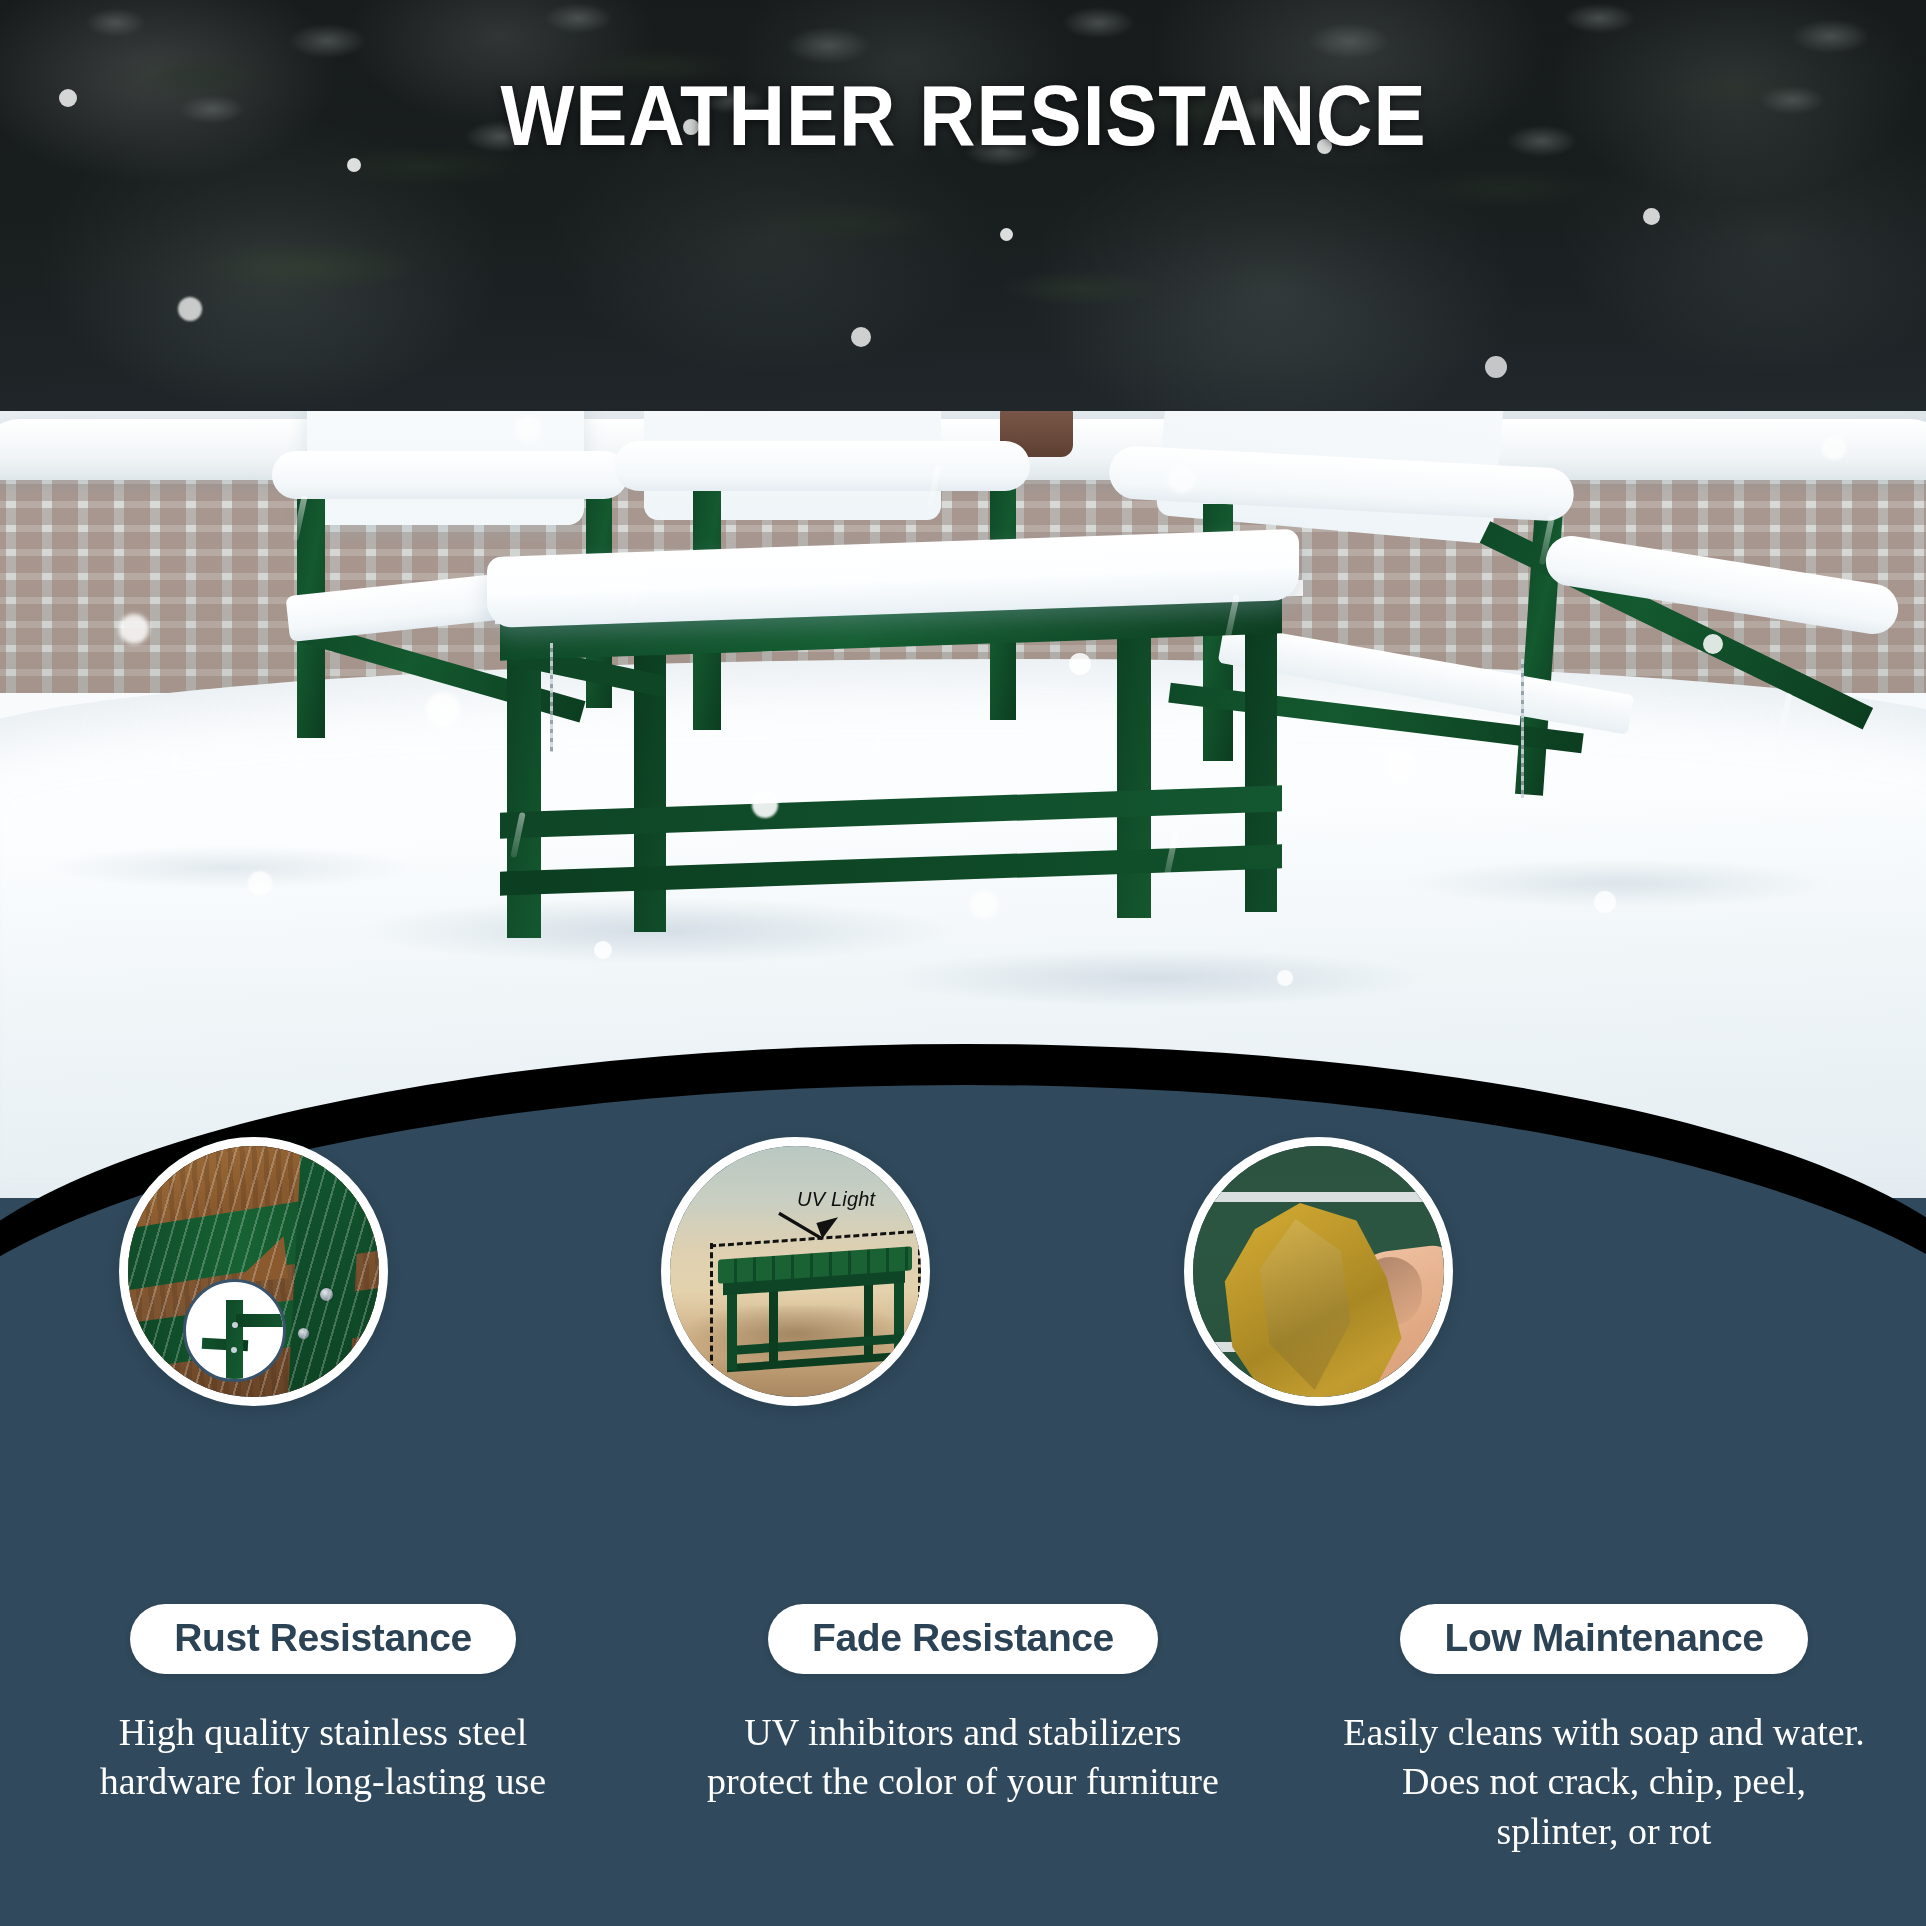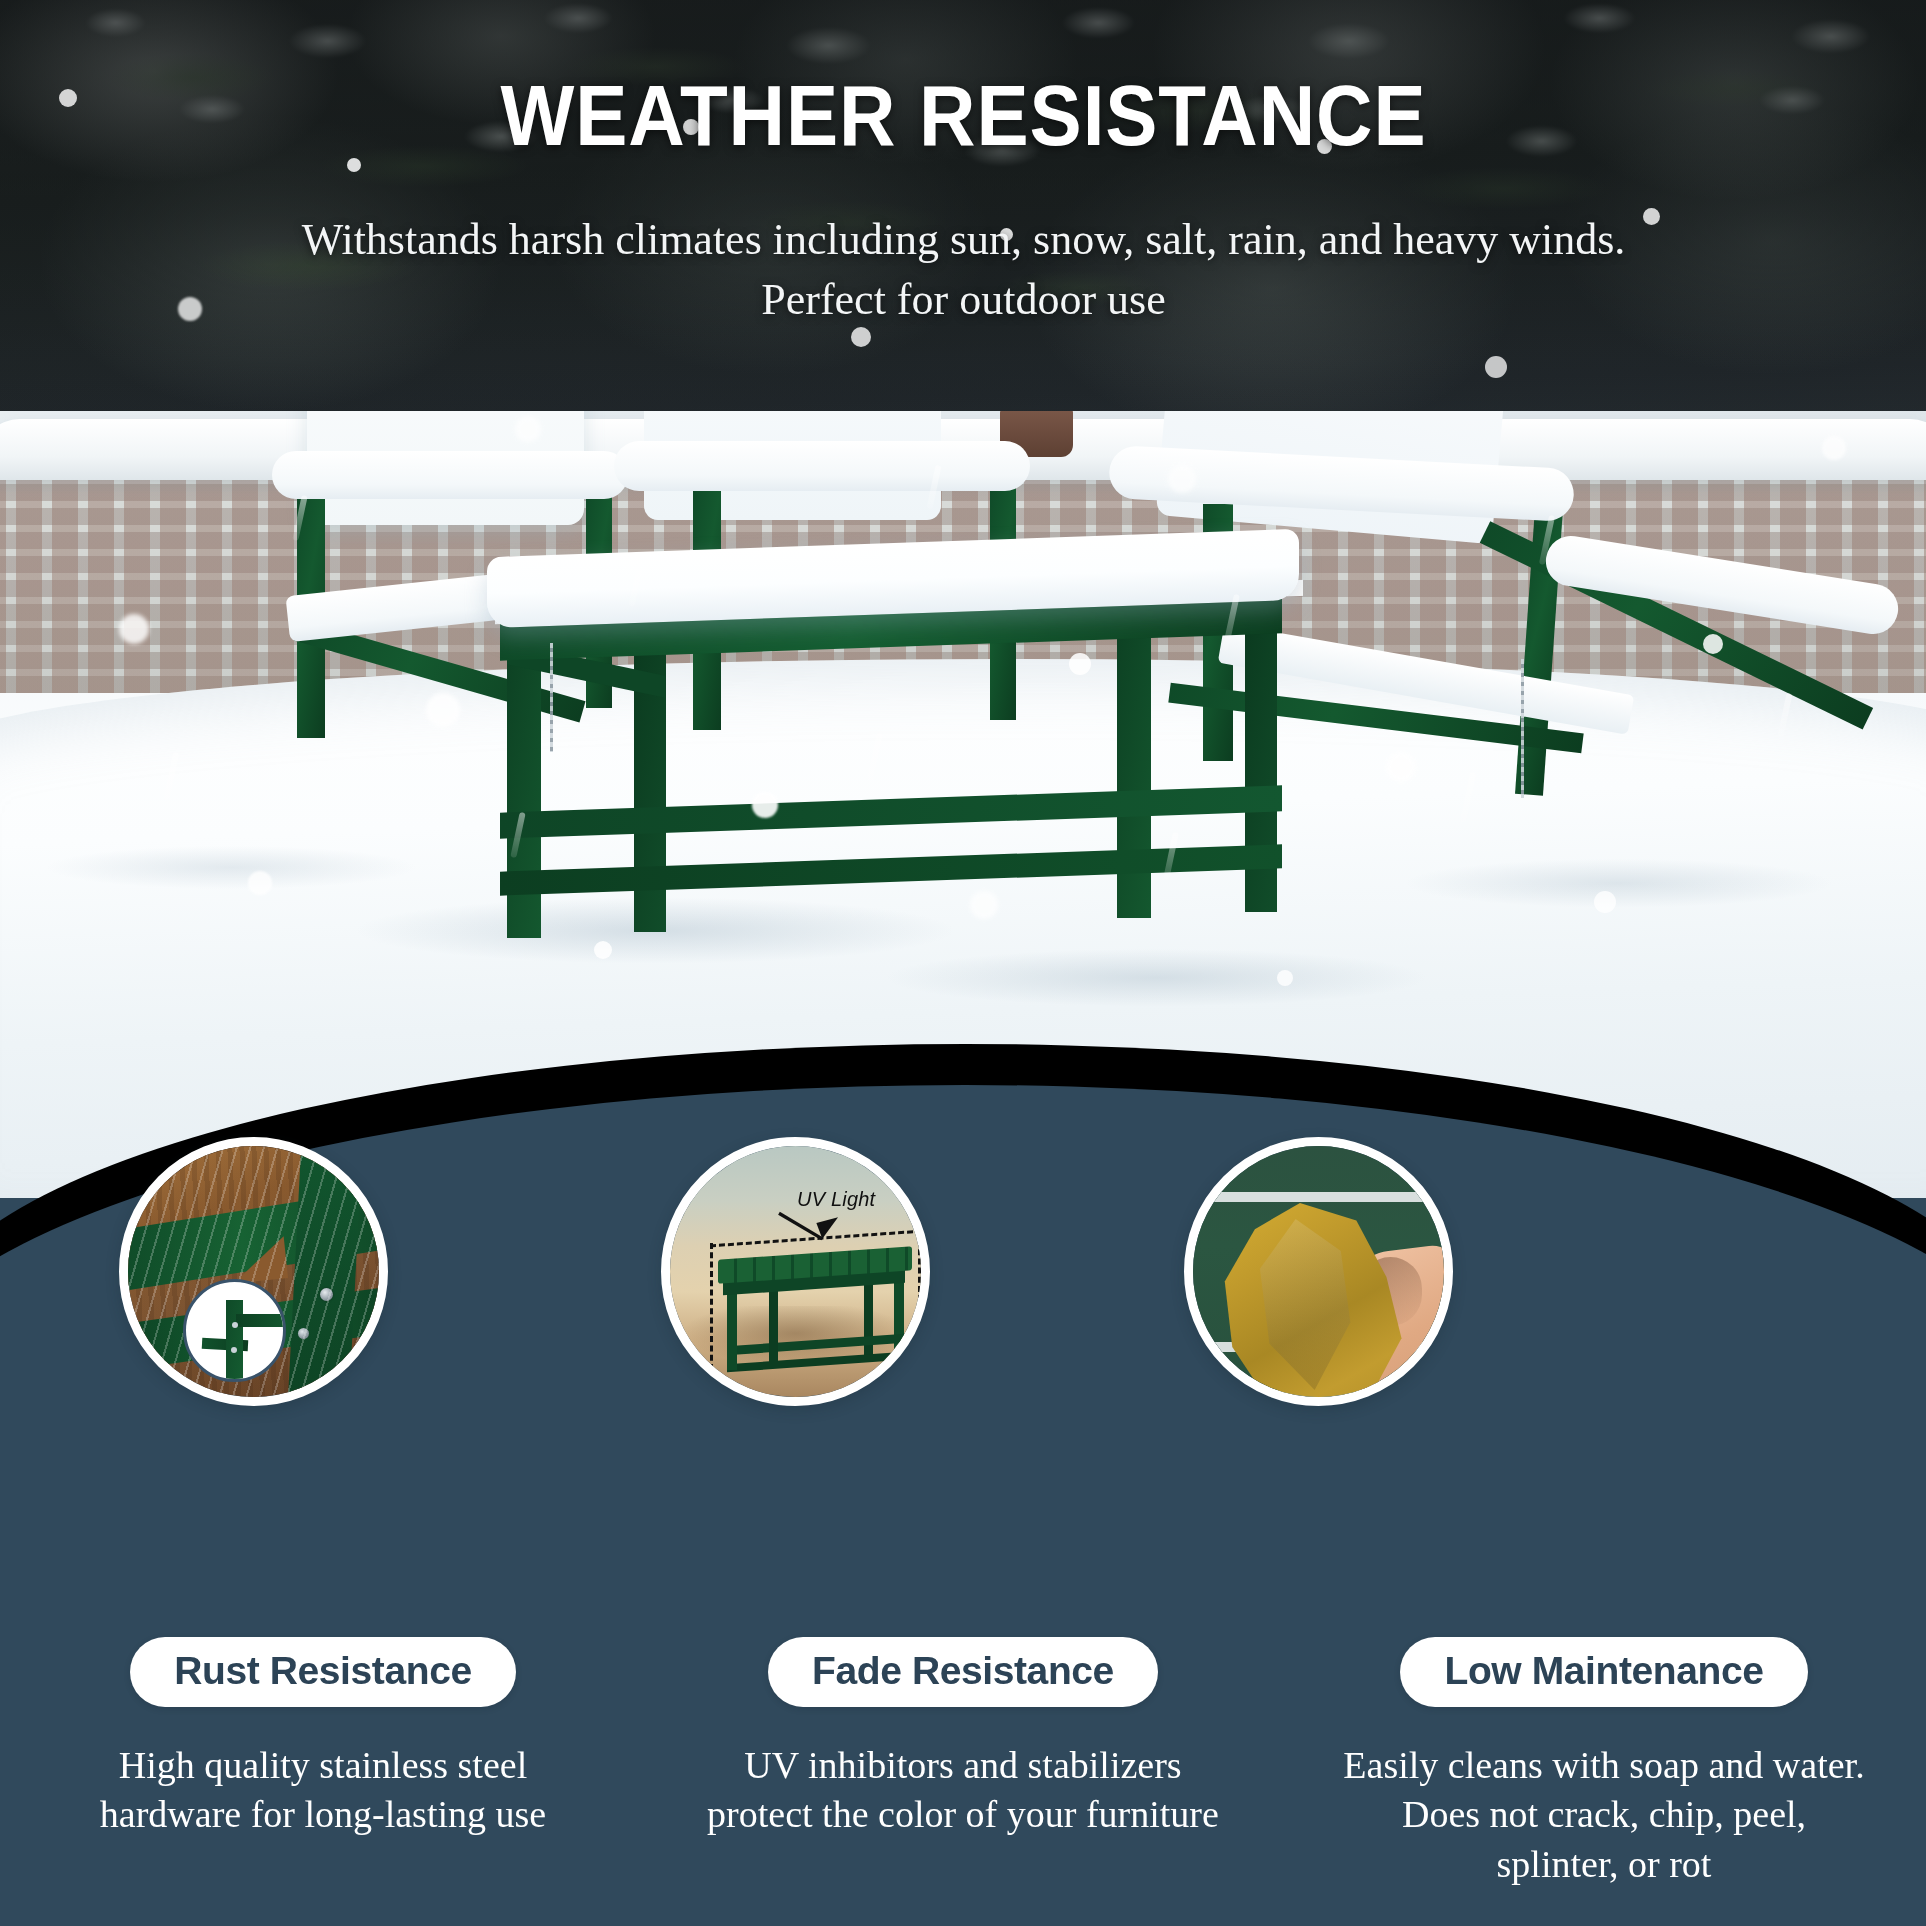--- a/index.html
+++ b/index.html
@@ -268,21 +268,21 @@
     background:linear-gradient(170deg,rgba(255,255,255,.14),rgba(0,0,0,.15));
     clip-path:polygon(40% 0%, 78% 18%, 86% 58%, 56% 96%, 18% 70%, 10% 28%); }
   .hand{ position:absolute; left:158px; top:103px; width:119px; height:178px;
     background:linear-gradient(160deg,#f0c3a4,#e0a983 48%,#cf9770);
     border-radius:48px 30px 26px 40px; transform:rotate(-7deg); }
   .hand-shade{ position:absolute; left:166px; top:111px; width:63px; height:69px;
     background:linear-gradient(150deg,rgba(90,52,30,.45),rgba(90,52,30,0));
     border-radius:40px; }
 
   
-  .col{ position:absolute; top:1637px; width:614px; text-align:center; }
+  .col{ position:absolute; top:1604px; width:614px; text-align:center; }
   #col1{ left:16px; }
   #col2{ left:656px; }
   #col3{ left:1297px; }
   .badge{
     display:inline-block;
     background:#ffffff; color:#2c4356;
     font-weight:700; font-size:39px; letter-spacing:-0.4px;
     padding:14px 44px 17px; border-radius:59px;
     font-family:"Liberation Sans", sans-serif;
     box-shadow:0 2px 6px rgba(16,30,40,.18);
@@ -451,21 +451,20 @@
     <div class="c3-stripe1"></div>
     <div class="c3-stripe2"></div>
     <div class="c3-stripe3"></div>
     <div class="hand"></div>
     <div class="hand-shade"></div>
     <div class="cloth"></div>
     <div class="cloth-fold"></div>
   </div>
 
   <div class="title">WEATHER RESISTANCE</div>
-  <div class="subtitle">Withstands harsh climates including sun, snow, salt, rain, and heavy winds. Perfect for outdoor use</div>
 
   <div class="col" id="col1">
     <span class="badge">Rust Resistance</span>
     <div class="desc">High quality stainless steel hardware for long-lasting use</div>
   </div>
 
   <div class="col" id="col2">
     <span class="badge">Fade Resistance</span>
     <div class="desc">UV inhibitors and stabilizers protect the color of your furniture</div>
   </div>

